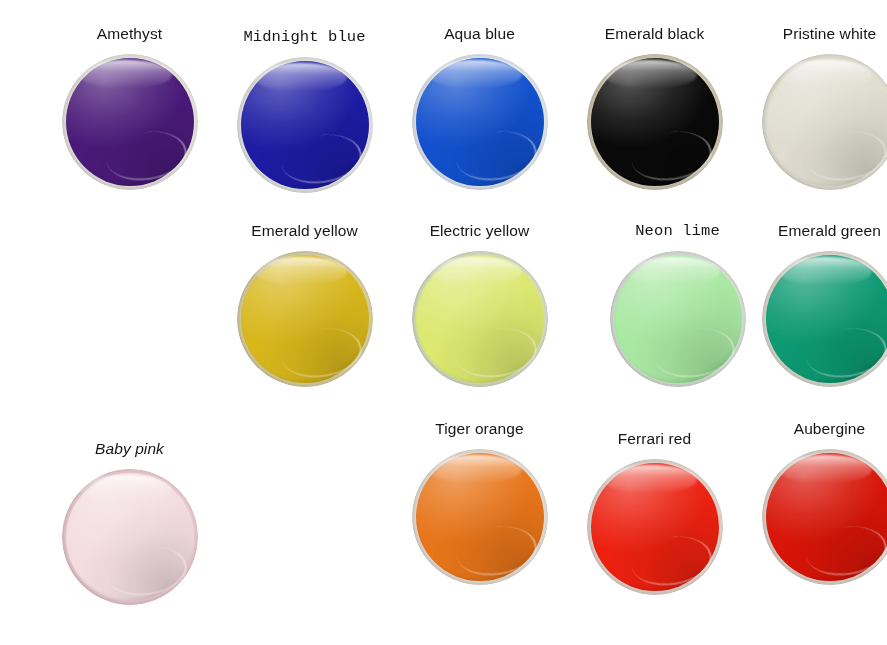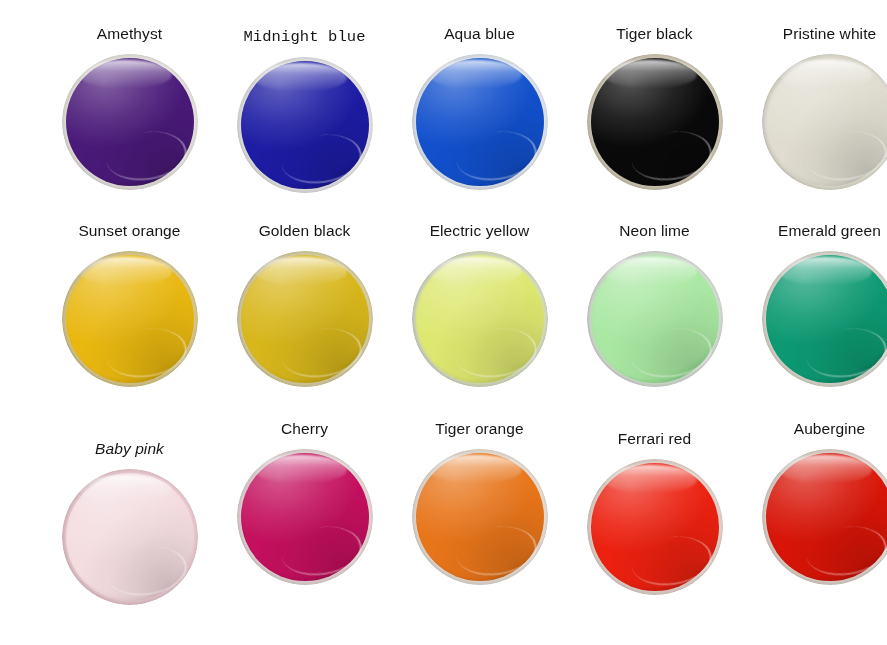--- a/index.html
+++ b/index.html
@@ -136,75 +136,64 @@
       <div class="dish" style="width: 136px; height: 136px;">
         <div class="rim" style="background: radial-gradient(circle, rgb(223, 229, 236) 0%, rgb(223, 229, 236) 94%, rgb(168, 186, 207) 100%);"></div>
         <div class="paint" style="background: radial-gradient(circle at 42% 34%, rgb(18, 80, 205) 0%, rgb(18, 80, 205) 70%, rgb(11, 60, 166) 100%);"></div>
         <div class="shade"></div>
         <div class="gloss-top"></div>
         <div class="gloss-bottom"></div>
         <div class="edge-shadow"></div>
       </div>
     </div>
     <div class="swatch-cell" style="left: 567px; top: 25px;">
-      <div class="swatch-label">Tiger black</div>
+      <div class="swatch-label">Emerald black</div>
       <div class="dish" style="width: 136px; height: 136px;">
         <div class="rim" style="background: radial-gradient(circle, rgb(205, 198, 178) 0%, rgb(205, 198, 178) 94%, rgb(156, 147, 126) 100%);"></div>
         <div class="paint" style="background: radial-gradient(circle at 42% 34%, rgb(10, 10, 10) 0%, rgb(10, 10, 10) 70%, rgb(0, 0, 0) 100%);"></div>
         <div class="shade"></div>
         <div class="gloss-top"></div>
         <div class="gloss-bottom"></div>
         <div class="edge-shadow"></div>
       </div>
     </div>
     <div class="swatch-cell" style="left: 742px; top: 25px;">
       <div class="swatch-label">Pristine white</div>
       <div class="dish" style="width: 136px; height: 136px;">
         <div class="rim" style="background: radial-gradient(circle, rgb(224, 221, 208) 0%, rgb(224, 221, 208) 94%, rgb(195, 191, 174) 100%);"></div>
         <div class="paint"></div>
         <div class="shade"></div>
         <div class="gloss-top"></div>
         <div class="gloss-bottom"></div>
         <div class="edge-shadow"></div>
       </div>
     </div>
-    <div class="swatch-cell" style="left: 42px; top: 222px;">
-      <div class="swatch-label">Sunset orange</div>
-      <div class="dish" style="width: 136px; height: 136px;">
-        <div class="rim" style="background: radial-gradient(circle, rgb(216, 200, 140) 0%, rgb(216, 200, 140) 94%, rgb(185, 165, 95) 100%);"></div>
-        <div class="paint" style="background: radial-gradient(circle at 42% 34%, rgb(233, 184, 16) 0%, rgb(233, 184, 16) 70%, rgb(199, 156, 6) 100%);"></div>
-        <div class="shade"></div>
-        <div class="gloss-top"></div>
-        <div class="gloss-bottom"></div>
-        <div class="edge-shadow"></div>
-      </div>
-    </div>
     <div class="swatch-cell" style="left: 217px; top: 222px;">
-      <div class="swatch-label">Golden black</div>
+      <div class="swatch-label">Emerald yellow</div>
       <div class="dish" style="width: 136px; height: 136px;">
         <div class="rim" style="background: radial-gradient(circle, rgb(215, 205, 160) 0%, rgb(215, 205, 160) 94%, rgb(181, 168, 104) 100%);"></div>
         <div class="paint" style="background: radial-gradient(circle at 42% 34%, rgb(216, 183, 28) 0%, rgb(216, 183, 28) 70%, rgb(185, 155, 13) 100%);"></div>
         <div class="shade"></div>
         <div class="gloss-top"></div>
         <div class="gloss-bottom"></div>
         <div class="edge-shadow"></div>
       </div>
     </div>
     <div class="swatch-cell" style="left: 392px; top: 222px; align-items: center;">
       <div class="swatch-label">Electric yellow</div>
       <div class="dish" style="width: 136px; height: 136px;">
         <div class="rim" style="background: radial-gradient(circle, rgb(213, 220, 190) 0%, rgb(213, 220, 190) 94%, rgb(184, 193, 151) 100%);"></div>
         <div class="paint" style="background: radial-gradient(circle at 42% 34%, rgb(221, 232, 112) 0%, rgb(221, 232, 112) 70%, rgb(205, 218, 85) 100%);"></div>
         <div class="shade"></div>
         <div class="gloss-top"></div>
         <div class="gloss-bottom"></div>
         <div class="edge-shadow"></div>
       </div>
     </div>
-    <div class="swatch-cell" style="left: 567px; top: 222px;">
+    <div class="swatch-cell" style="left: 590px; top: 222px; font-family: Liberation Mono, monospace;">
       <div class="swatch-label">Neon lime</div>
       <div class="dish" style="width: 136px; height: 136px;">
         <div class="rim" style="background: radial-gradient(circle, rgb(212, 221, 210) 0%, rgb(212, 221, 210) 94%, rgb(176, 192, 173) 100%);"></div>
         <div class="paint" style="background: radial-gradient(circle at 42% 34%, rgb(169, 232, 162) 0%, rgb(169, 232, 162) 70%, rgb(88, 207, 98) 100%);"></div>
         <div class="shade"></div>
         <div class="gloss-top"></div>
         <div class="gloss-bottom"></div>
         <div class="edge-shadow"></div>
       </div>
     </div>
@@ -217,31 +206,20 @@
         <div class="gloss-top"></div>
         <div class="gloss-bottom"></div>
         <div class="edge-shadow"></div>
       </div>
     </div>
     <div class="swatch-cell" style="left: 42px; top: 440px; font-style: italic;">
       <div class="swatch-label">Baby pink</div>
       <div class="dish" style="width: 136px; height: 136px;">
         <div class="rim" style="background: radial-gradient(circle, rgb(233, 201, 207) 0%, rgb(233, 201, 207) 94%, rgb(212, 169, 179) 100%);"></div>
         <div class="paint" style="background: radial-gradient(circle at 42% 34%, rgb(244, 221, 225) 0%, rgb(244, 221, 225) 70%, rgb(237, 199, 207) 100%);"></div>
-        <div class="shade"></div>
-        <div class="gloss-top"></div>
-        <div class="gloss-bottom"></div>
-        <div class="edge-shadow"></div>
-      </div>
-    </div>
-    <div class="swatch-cell" style="left: 217px; top: 420px;">
-      <div class="swatch-label">Cherry</div>
-      <div class="dish" style="width: 136px; height: 136px;">
-        <div class="rim" style="background: radial-gradient(circle, rgb(227, 214, 212) 0%, rgb(227, 214, 212) 94%, rgb(192, 168, 168) 100%);"></div>
-        <div class="paint" style="background: radial-gradient(circle at 42% 34%, rgb(196, 16, 94) 0%, rgb(196, 16, 94) 70%, rgb(160, 10, 76) 100%);"></div>
         <div class="shade"></div>
         <div class="gloss-top"></div>
         <div class="gloss-bottom"></div>
         <div class="edge-shadow"></div>
       </div>
     </div>
     <div class="swatch-cell" style="left: 392px; top: 420px;">
       <div class="swatch-label">Tiger orange</div>
       <div class="dish" style="width: 136px; height: 136px;">
         <div class="rim" style="background: radial-gradient(circle, rgb(229, 221, 212) 0%, rgb(229, 221, 212) 94%, rgb(195, 180, 166) 100%);"></div>

